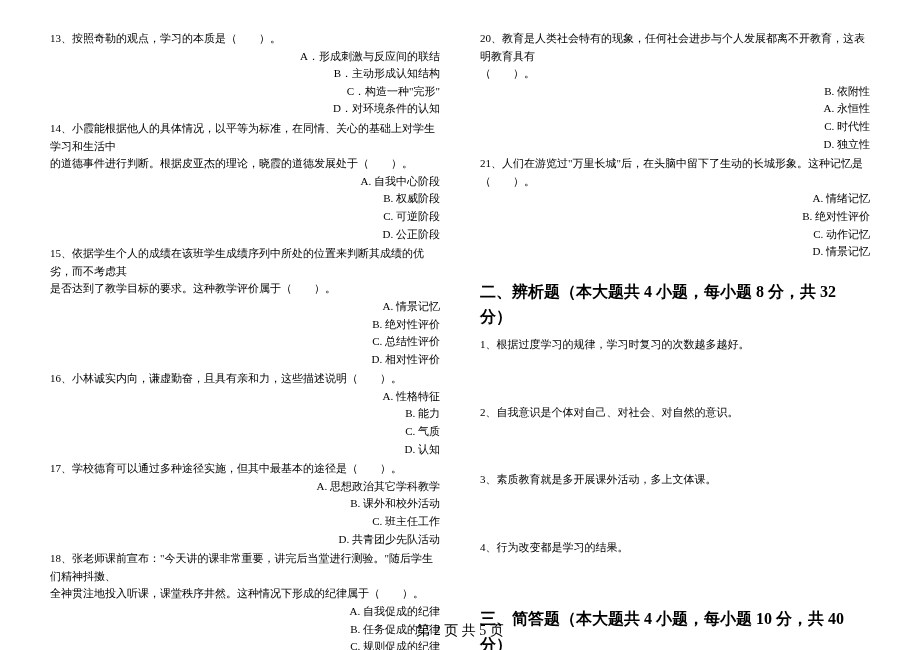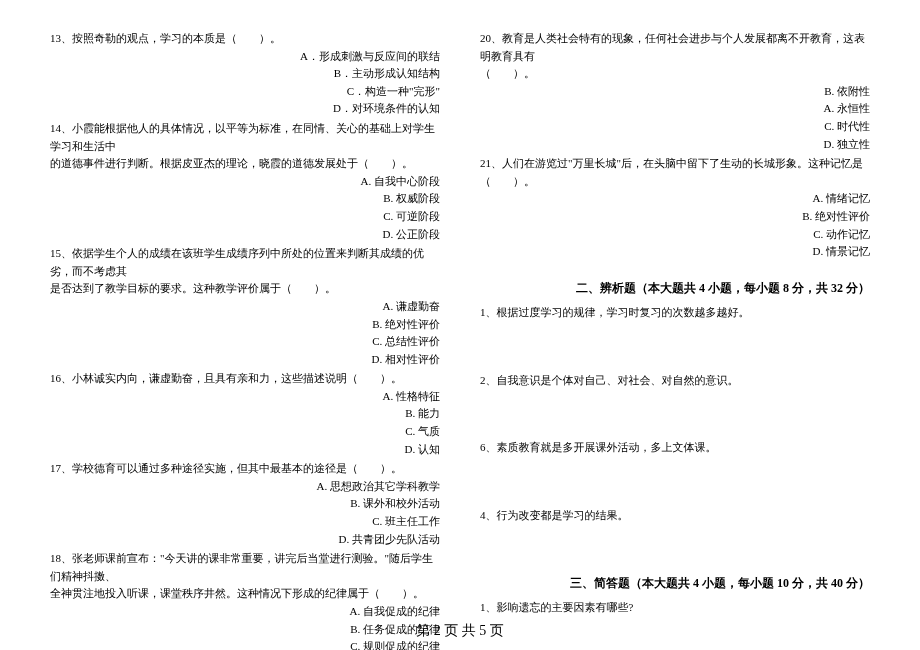--- a/index.html
+++ b/index.html
@@ -33,24 +33,23 @@
     }
     .options {
       padding-left: 28px;
     }
     .option {
       display: block;
       text-align: right;
     }
     .section-title {
       font-weight: bold;
-      font-size: 12px;
+      font-size: 16px;
       margin-top: 18px;
       margin-bottom: 6px;
-      text-align: right;
     }
     .essay-q {
       margin-bottom: 50px;
     }
     .footer {
       position: absolute;
       bottom: 8px;
       left: 0;
       right: 0;
       text-align: center;
@@ -81,21 +80,21 @@
         <span class="option">B. 权威阶段</span>
         <span class="option">C. 可逆阶段</span>
         <span class="option">D. 公正阶段</span>
       </div>
     </div>
 
     <div class="question">
       <span class="q-stem">15、依据学生个人的成绩在该班学生成绩序列中所处的位置来判断其成绩的优劣，而不考虑其</span>
       <span class="q-stem-indent">是否达到了教学目标的要求。这种教学评价属于（　　）。</span>
       <div class="options">
-        <span class="option">A. 谦虚勤奋</span>
+        <span class="option">A. 情景记忆</span>
         <span class="option">B. 绝对性评价</span>
         <span class="option">C. 总结性评价</span>
         <span class="option">D. 相对性评价</span>
       </div>
     </div>
 
     <div class="question">
       <span class="q-stem">16、小林诚实内向，谦虚勤奋，且具有亲和力，这些描述说明（　　）。</span>
       <div class="options">
         <span class="option">A. 性格特征</span>
@@ -147,21 +146,21 @@
         <span class="option">A. 情绪记忆</span>
         <span class="option">B. 绝对性评价</span>
         <span class="option">C. 动作记忆</span>
         <span class="option">D. 情景记忆</span>
       </div>
     </div>
 
     <div class="section-title">二、辨析题（本大题共 4 小题，每小题 8 分，共 32 分）</div>
     <div class="essay-q">1、根据过度学习的规律，学习时复习的次数越多越好。</div>
     <div class="essay-q">2、自我意识是个体对自己、对社会、对自然的意识。</div>
-    <div class="essay-q">6、素质教育就是多开展课外活动，多上文体课。</div>
+    <div class="essay-q">3、素质教育就是多开展课外活动，多上文体课。</div>
     <div class="essay-q">4、行为改变都是学习的结果。</div>
 
     <div class="section-title">三、简答题（本大题共 4 小题，每小题 10 分，共 40 分）</div>
     <div class="essay-q">1、影响遗忘的主要因素有哪些?</div>
 
   </div>
 </div>
 
 <div class="footer">第 2 页 共 5 页</div>
 

